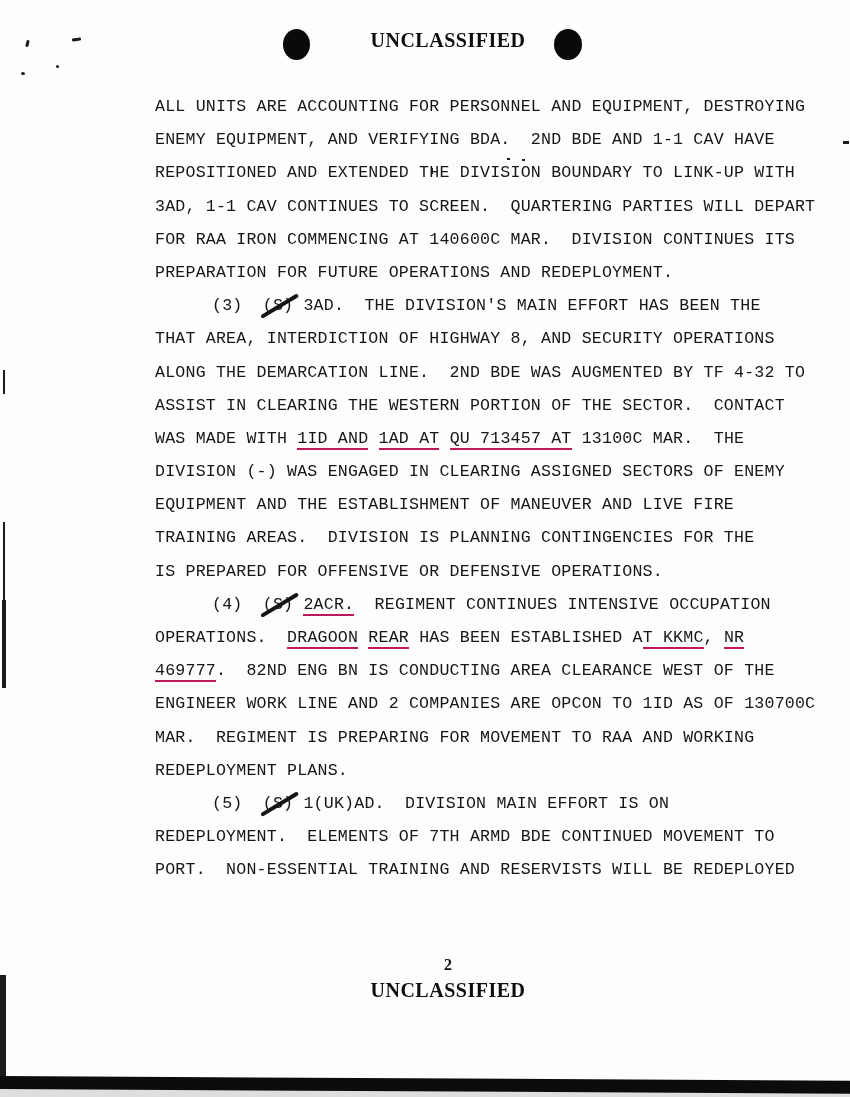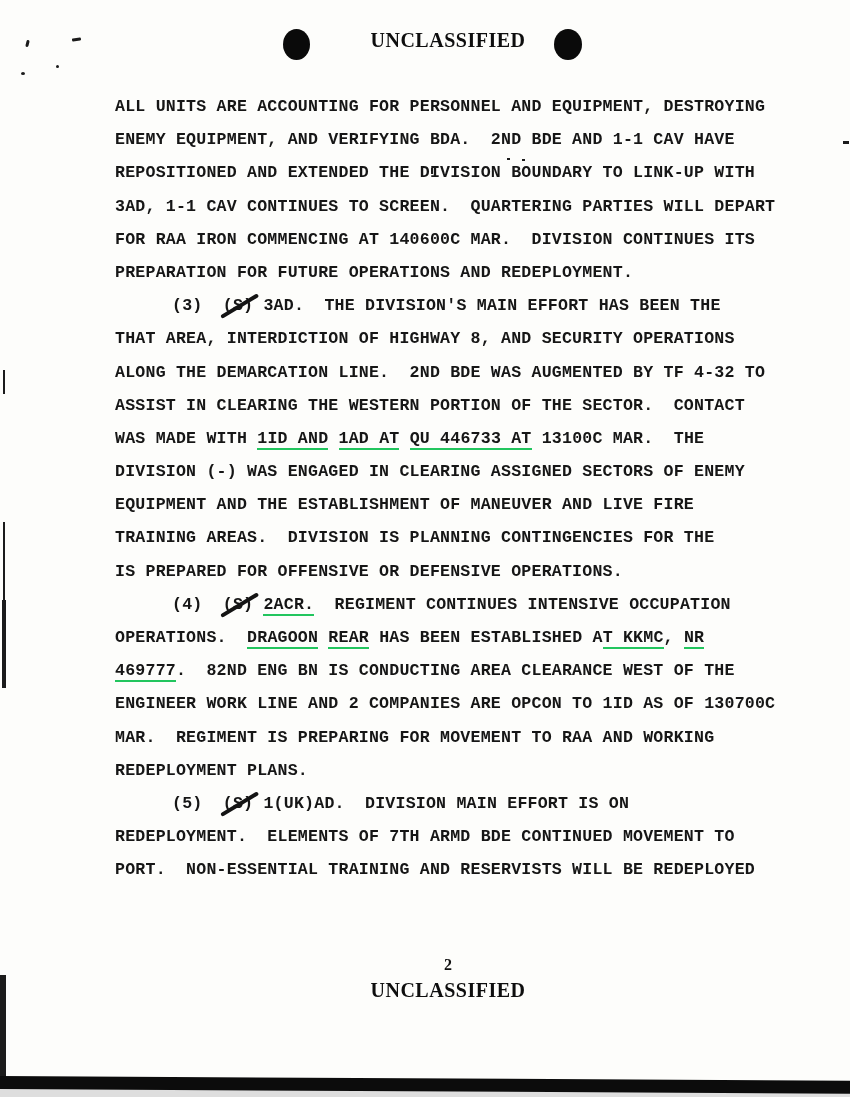--- a/index.html
+++ b/index.html
@@ -32,28 +32,29 @@
   
   .doc {
     position: absolute;
     left: 115px; top: 90px;
     width: 680px;
     color: #161616;
   }
   .line {
     white-space: pre;
     font-family: "Liberation Mono", monospace;
-    font-weight: bold;
+    font-weight: normal;
     font-size: 16.6px;
     line-height: 33.2px;
     height: 33.2px;
     letter-spacing: 0.2px;
+    margin-left: 40px;
   }
   .line.indent { padding-left: 57px; }
-  .seg-underline { border-bottom: 2px solid #22c55e; }
+  .seg-underline { border-bottom: 2px solid #be185d; }
   .seg-strike { position: relative; display: inline-block; }
   .seg-strike::after {
     content: "";
     position: absolute;
     left: -5px; right: -8px;
     top: 46%;
     height: 3.6px;
     background: #141414;
     border-radius: 2px;
     transform: rotate(-31deg);
@@ -104,21 +105,21 @@
     <div class="line"><span class="seg seg-plain">ALL UNITS ARE ACCOUNTING FOR PERSONNEL AND EQUIPMENT, DESTROYING</span></div>
     <div class="line"><span class="seg seg-plain">ENEMY EQUIPMENT, AND VERIFYING BDA.  2ND BDE AND 1-1 CAV HAVE</span></div>
     <div class="line"><span class="seg seg-plain">REPOSITIONED AND EXTENDED THE DIVISION BOUNDARY TO LINK-UP WITH</span></div>
     <div class="line"><span class="seg seg-plain">3AD, 1-1 CAV CONTINUES TO SCREEN.  QUARTERING PARTIES WILL DEPART</span></div>
     <div class="line"><span class="seg seg-plain">FOR RAA IRON COMMENCING AT 140600C MAR.  DIVISION CONTINUES ITS</span></div>
     <div class="line"><span class="seg seg-plain">PREPARATION FOR FUTURE OPERATIONS AND REDEPLOYMENT.</span></div>
     <div class="line indent"><span class="seg seg-plain">(3)  </span><span class="seg seg-strike">(S)</span><span class="seg seg-plain"> 3AD.  THE DIVISION'S MAIN EFFORT HAS BEEN THE</span></div>
     <div class="line"><span class="seg seg-plain">THAT AREA, INTERDICTION OF HIGHWAY 8, AND SECURITY OPERATIONS</span></div>
     <div class="line"><span class="seg seg-plain">ALONG THE DEMARCATION LINE.  2ND BDE WAS AUGMENTED BY TF 4-32 TO</span></div>
     <div class="line"><span class="seg seg-plain">ASSIST IN CLEARING THE WESTERN PORTION OF THE SECTOR.  CONTACT</span></div>
-    <div class="line"><span class="seg seg-plain">WAS MADE WITH </span><span class="seg seg-underline">1ID AND</span><span class="seg seg-plain"> </span><span class="seg seg-underline">1AD AT</span><span class="seg seg-plain"> </span><span class="seg seg-underline">QU 446733 AT</span><span class="seg seg-plain"> 13100C MAR.  THE</span></div>
+    <div class="line"><span class="seg seg-plain">WAS MADE WITH </span><span class="seg seg-underline">1ID AND</span><span class="seg seg-plain"> </span><span class="seg seg-underline">1AD AT</span><span class="seg seg-plain"> </span><span class="seg seg-underline">QU 713457 AT</span><span class="seg seg-plain"> 13100C MAR.  THE</span></div>
     <div class="line"><span class="seg seg-plain">DIVISION (-) WAS ENGAGED IN CLEARING ASSIGNED SECTORS OF ENEMY</span></div>
     <div class="line"><span class="seg seg-plain">EQUIPMENT AND THE ESTABLISHMENT OF MANEUVER AND LIVE FIRE</span></div>
     <div class="line"><span class="seg seg-plain">TRAINING AREAS.  DIVISION IS PLANNING CONTINGENCIES FOR THE</span></div>
     <div class="line"><span class="seg seg-plain">IS PREPARED FOR OFFENSIVE OR DEFENSIVE OPERATIONS.</span></div>
     <div class="line indent"><span class="seg seg-plain">(4)  </span><span class="seg seg-strike">(S)</span><span class="seg seg-plain"> </span><span class="seg seg-underline">2ACR.</span><span class="seg seg-plain">  REGIMENT CONTINUES INTENSIVE OCCUPATION</span></div>
     <div class="line"><span class="seg seg-plain">OPERATIONS.  </span><span class="seg seg-underline">DRAGOON</span><span class="seg seg-plain"> </span><span class="seg seg-underline">REAR</span><span class="seg seg-plain"> HAS BEEN ESTABLISHED A</span><span class="seg seg-underline">T KKMC</span><span class="seg seg-plain">, </span><span class="seg seg-underline">NR</span></div>
     <div class="line"><span class="seg seg-underline">469777</span><span class="seg seg-plain">.  82ND ENG BN IS CONDUCTING AREA CLEARANCE WEST OF THE</span></div>
     <div class="line"><span class="seg seg-plain">ENGINEER WORK LINE AND 2 COMPANIES ARE OPCON TO 1ID AS OF 130700C</span></div>
     <div class="line"><span class="seg seg-plain">MAR.  REGIMENT IS PREPARING FOR MOVEMENT TO RAA AND WORKING</span></div>
     <div class="line"><span class="seg seg-plain">REDEPLOYMENT PLANS.</span></div>

